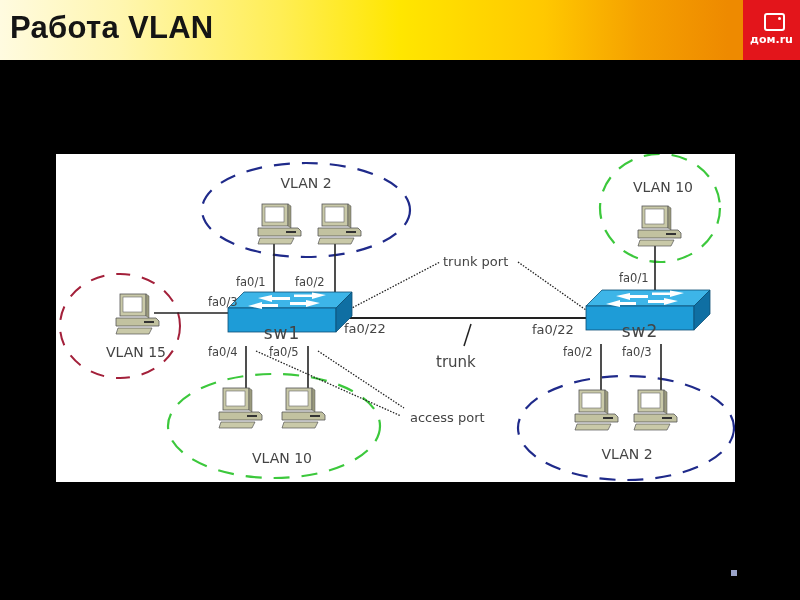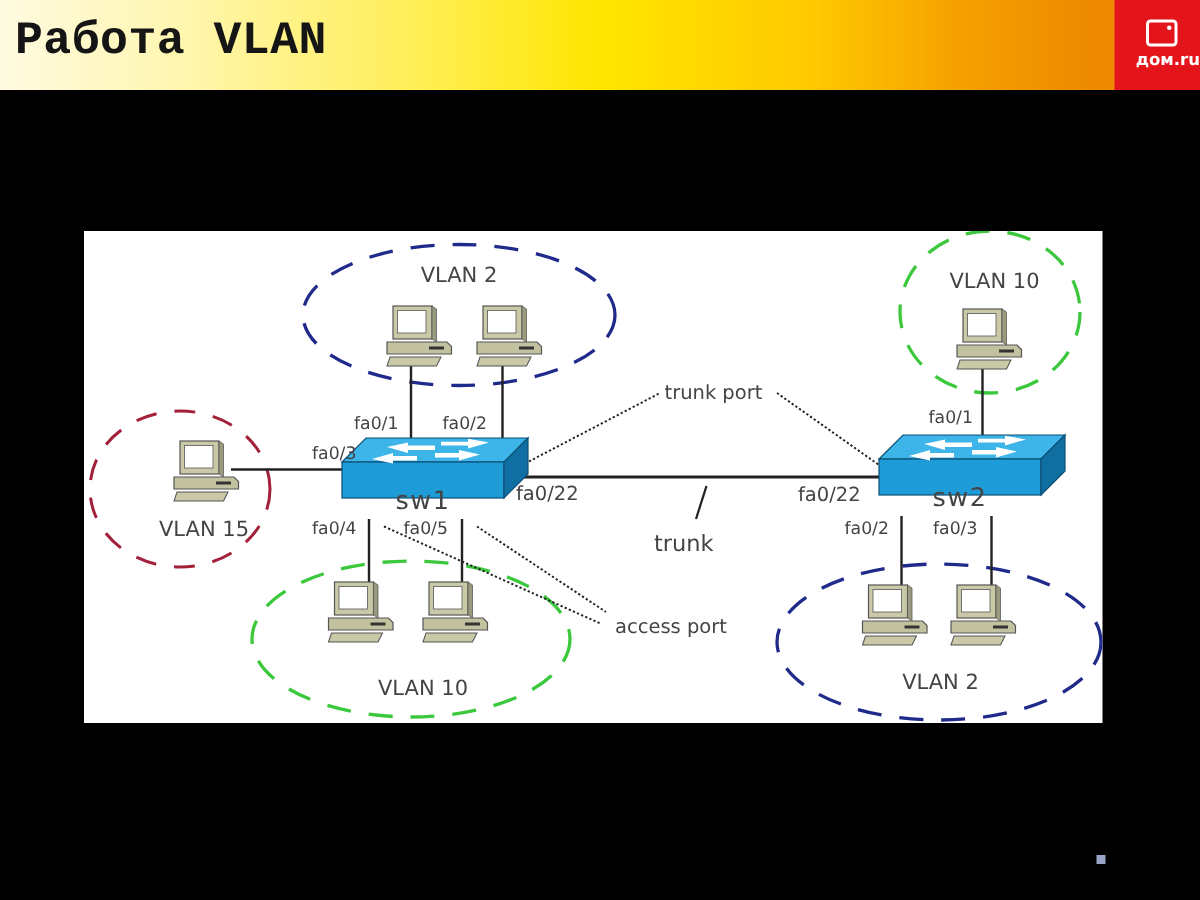--- a/index.html
+++ b/index.html
@@ -1,23 +1,23 @@
 <!DOCTYPE html>
 <html><head>
 <meta charset="utf-8">
 <style>
   html, body { margin:0; padding:0; }
   body { width:800px; height:600px; background:#000; position:relative; overflow:hidden; font-family:"DejaVu Sans", sans-serif; }
   .header { position:absolute; left:0; top:0; width:800px; height:60px;
     background:linear-gradient(90deg,#fffbe0 0%,#fff6b0 15%,#ffee55 35%,#ffe600 50%,#ffc800 68%,#f5a000 80%,#ee8a00 91%); }
-  .title { position:absolute; left:10px; top:10px; font-family:Liberation Mono, monospace; font-weight:bold; font-size:31px; color:#151515; letter-spacing:0.3px; }
+  .title { position:absolute; left:10px; top:10px; font-family:Liberation Sans, sans-serif; font-weight:bold; font-size:31px; color:#151515; letter-spacing:0.3px; }
   .logo { position:absolute; left:743px; top:0; width:57px; height:60px; background:#e3151b; }
   .logo-box { position:absolute; left:21px; top:13px; width:17px; height:14px; border:2px solid #fff; border-radius:3px; }
   .logo-box::after { content:""; position:absolute; right:2px; top:2px; width:3px; height:3px; background:#fff; border-radius:50%; }
-  .logo-text { position:absolute; left:0; width:57px; top:33px; text-align:right; color:#fff; font-weight:bold; font-size:11px; font-family:"DejaVu Sans", sans-serif; }
+  .logo-text { position:absolute; left:0; width:57px; top:33px; text-align:center; color:#fff; font-weight:bold; font-size:11px; font-family:"DejaVu Sans", sans-serif; }
   .diagram { position:absolute; left:56px; top:154px; width:679px; height:328px; background:#fff; }
   .diagram svg { position:absolute; left:0; top:0; }
   .lbl { font-family:"DejaVu Sans", sans-serif; fill:#444; }
   .bullet { position:absolute; left:731px; top:570px; width:6px; height:6px; background:#9aa3c8; }
 </style>
 </head>
 <body>
 
 <div class="header">
   <div class="title">Работа VLAN</div>

